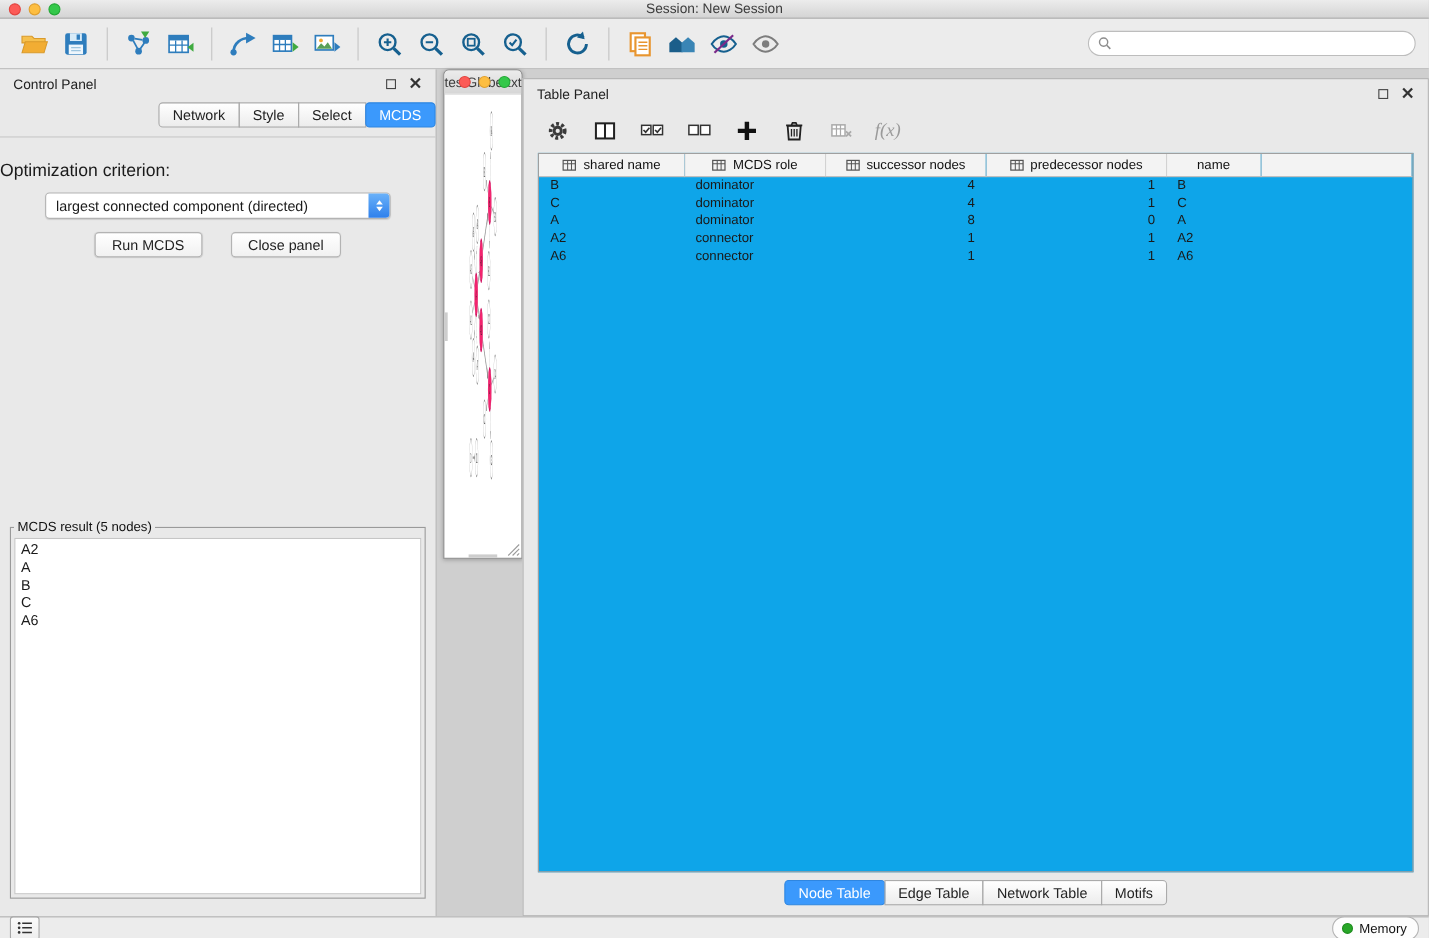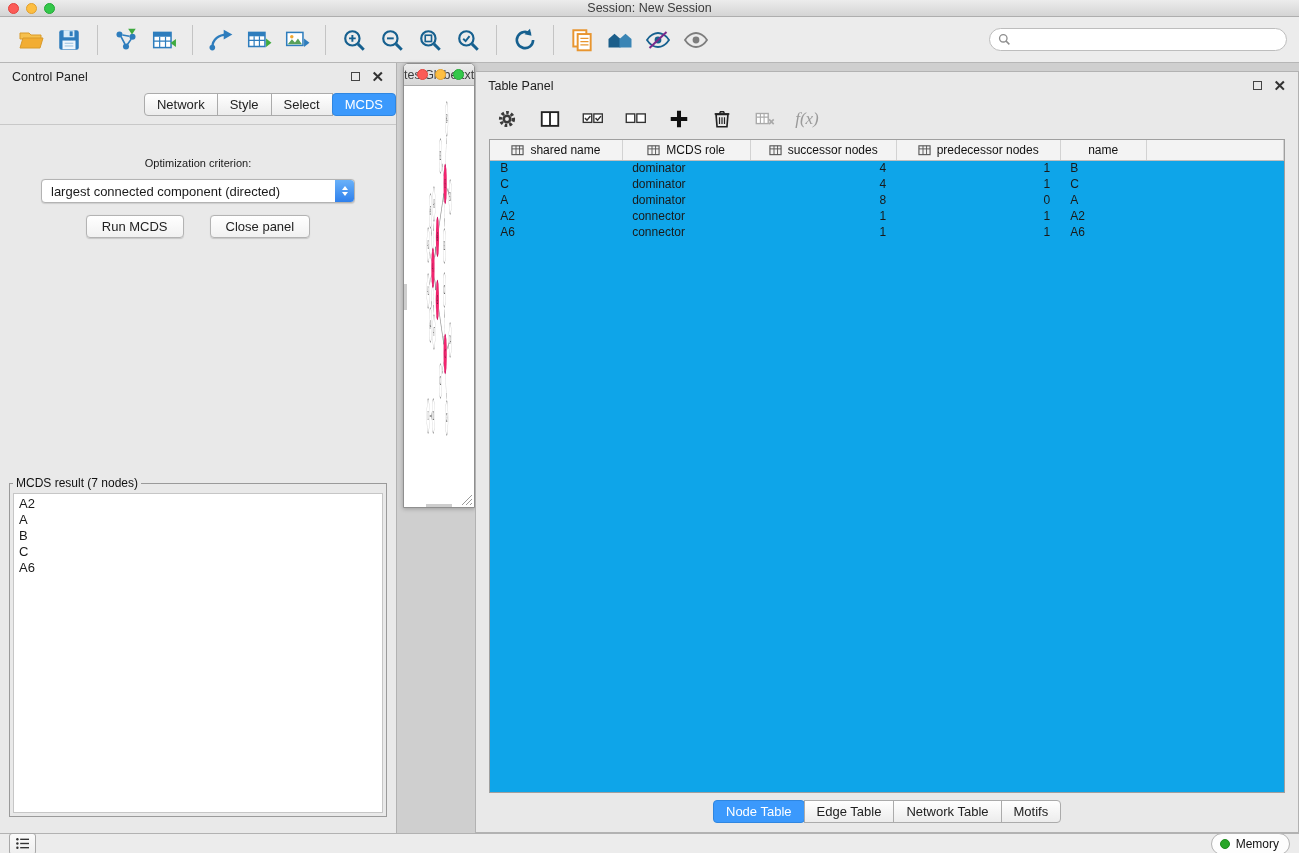--- a/index.html
+++ b/index.html
@@ -61,21 +61,21 @@
   .cp-tabs { display:flex; justify-content:flex-end; margin:3px 0 8px; flex:0 0 auto; }
   .seg {
     font-size:13px; padding:3px 12px; border:1px solid #ababab; color:#222;
     background:linear-gradient(#ffffff,#ececec); margin-left:-1px; cursor:default; white-space:nowrap;
   }
   .seg:first-child { border-radius:4px 0 0 4px; margin-left:0; }
   .seg:last-child  { border-radius:0 4px 4px 0; }
   .seg.active { background:#3b99fc; border-color:#2f86e0; color:#fff; border-radius:4px; }
 
   .cp-body { flex:1; border-top:1px solid #c8c8c8; display:flex; flex-direction:column; min-height:0; }
-  .opt-label { text-align:center; font-size:11px; margin-top:32px; }
+  .opt-label { font-size:16px; margin-top:22px; }
   .combo {
     margin:10px auto 0; width:314px; height:24px; background:#fff;
     border:1px solid #b3b3b3; border-radius:4px; display:flex; align-items:center;
     padding-left:9px; font-size:13px; position:relative; box-shadow:0 0.5px 1px rgba(0,0,0,.12);
   }
   .combo-text { flex:1; white-space:nowrap; overflow:hidden; }
   .combo-btn {
     width:19px; align-self:stretch; border-radius:0 3.5px 3.5px 0;
     background:linear-gradient(#69b1f9,#2f80ec);
     display:flex; flex-direction:column; align-items:center; justify-content:center; gap:2px;
@@ -340,21 +340,21 @@
           <span class="combo-btn">
             <span class="car up"></span>
               <span class="car down"></span>
           </span>
         </div>
         <div class="btn-row">
           <button class="mac-btn">Run MCDS</button>
           <button class="mac-btn">Close panel</button>
         </div>
         <fieldset class="result-box">
-          <legend>MCDS result (7 nodes)</legend>
+          <legend>MCDS result (5 nodes)</legend>
           <div class="result-list" id="result-list">
               <div class="result-item">A2</div>
               <div class="result-item">A</div>
               <div class="result-item">B</div>
               <div class="result-item">C</div>
               <div class="result-item">A6</div>
             </div>
         </fieldset>
       </div>
     </div>

